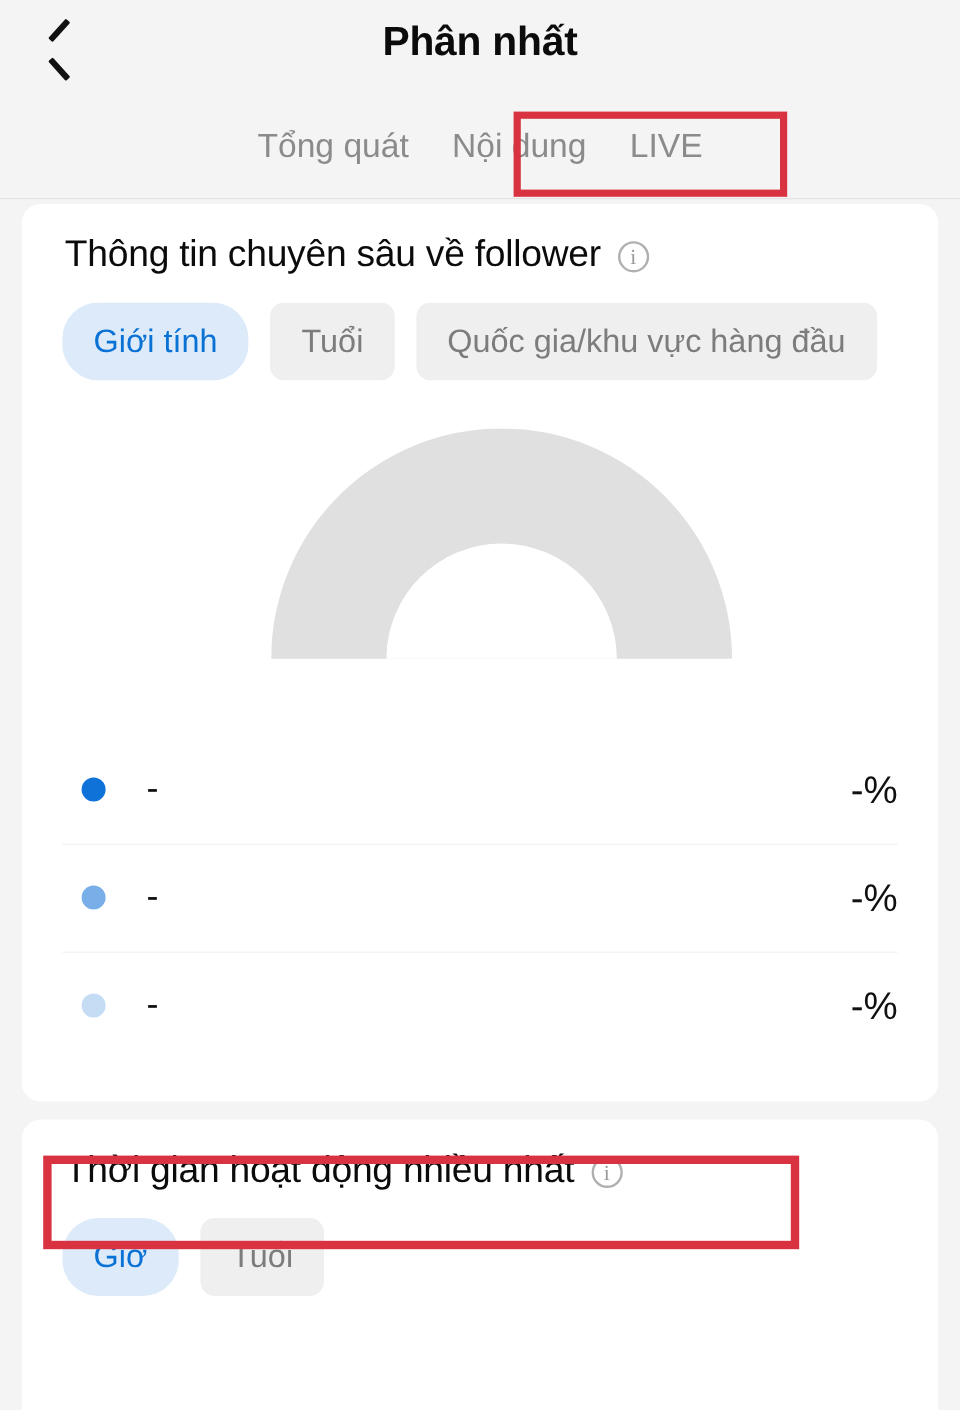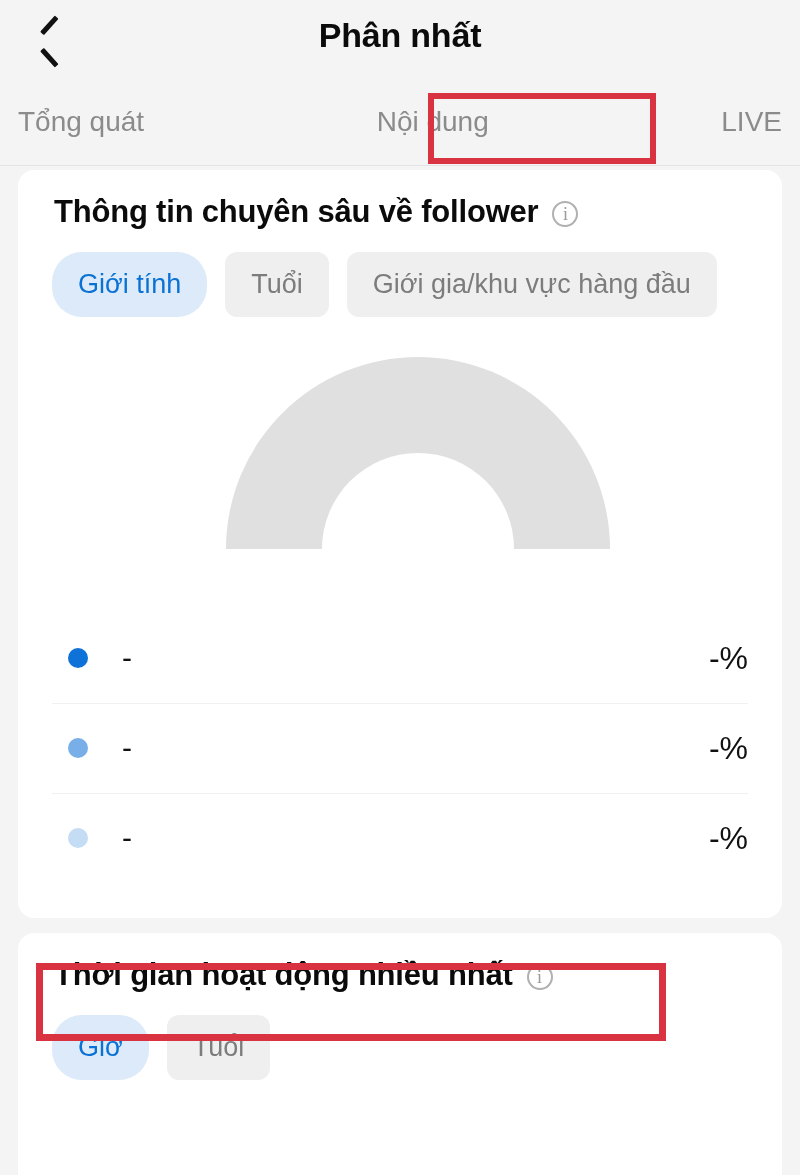--- a/index.html
+++ b/index.html
@@ -72,21 +72,21 @@
     letter-spacing: -0.2px;
   }
 
   
   .tabs {
     position: relative;
     height: 88px;
     background: #f4f4f4;
     display: flex;
     align-items: center;
-    justify-content: space-between;
+    justify-content: center;
     gap: 0;
   }
 
   .tab {
     font-size: 28px;
     color: #8b8b8b;
     font-weight: 400;
     padding: 0 18px;
     position: relative;
     white-space: nowrap;
@@ -143,21 +143,21 @@
 
   .card-header {
     display: flex;
     align-items: center;
     gap: 14px;
     padding: 24px 0 0 36px;
   }
 
   .card-title {
     font-size: 31px;
-    font-weight: 700;
+    font-weight: 400;
     color: #0b0b0b;
     letter-spacing: -0.2px;
     white-space: nowrap;
   }
 
   .info-icon {
     width: 26px;
     height: 26px;
     border: 2px solid #b0b0b0;
     border-radius: 50%;
@@ -314,21 +314,21 @@
     </div>
 
     <div class="chips">
       <div class="chip selected">
         <span>Giới tính</span>
       </div>
       <div class="chip">
         <span>Tuổi</span>
       </div>
       <div class="chip">
-        <span>Giới gia/khu vực hàng đầu</span>
+        <span>Quốc gia/khu vực hàng đầu</span>
       </div>
     </div>
 
     <div class="donut-wrap">
       <div class="donut"></div>
     </div>
 
     <div class="legend">
       <div class="legend-row">
         <span class="legend-dot" id="dot0" style="background: rgb(15, 114, 216);"></span>

